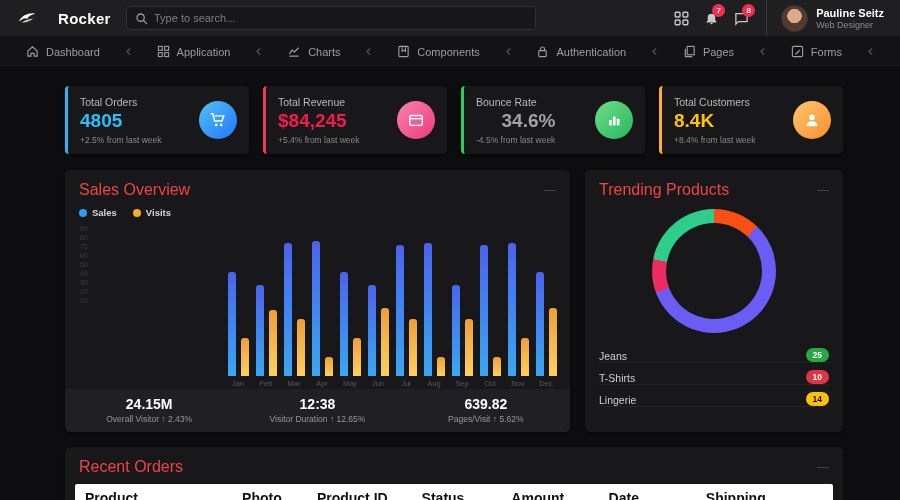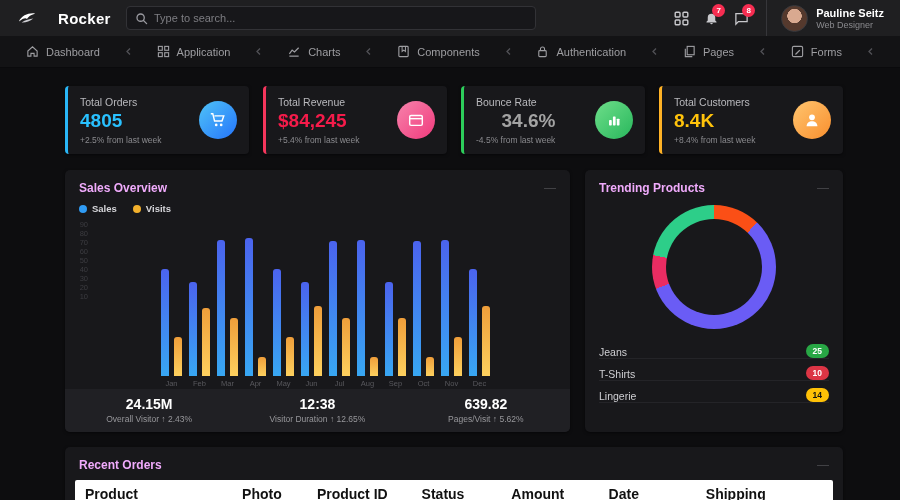--- a/index.html
+++ b/index.html
@@ -45,33 +45,33 @@
     box-shadow:0 1px 3px rgba(0,0,0,.5); height:68px; }
   .stat-label { font-size:10.5px; color:#b9b9bd; }
   .stat-value { font-size:19px; font-weight:bold; margin:2px 0 3px; }
   .stat-sub { font-size:8.5px; color:#8a8a8e; }
   .stat-icon { width:38px; height:38px; border-radius:50%; display:flex; align-items:center;
     justify-content:center; flex:0 0 38px; }
 
   .panels-row { display:flex; gap:15px; margin-top:16px; }
   .panel { background:#18181b; border-radius:5px; box-shadow:0 1px 3px rgba(0,0,0,.5); }
   .panel-head { display:flex; align-items:center; justify-content:space-between; padding:11px 14px 0; }
-  .panel-title { font-size:12px; font-weight:bold; color:#f0abfc; }
+  .panel-title { font-size:16px; font-weight:normal; color:#ef4444; }
   .more-icon { color:#47474c; font-size:12px; line-height:8px; cursor:pointer; }
 
   .sales-panel { flex:0 0 505px; width:505px; height:262px; display:flex; flex-direction:column; }
   .legend-row { display:flex; gap:16px; padding:8px 14px 2px; }
   .legend-item { display:flex; align-items:center; gap:5px; }
   .legend-item .dot { width:8px; height:8px; border-radius:50%; }
   .legend-label { font-size:9.5px; font-weight:bold; color:#d6d6da; }
 
   .chart-wrap { display:flex; padding:4px 10px 0 8px; flex:1; }
   .y-axis { width:18px; display:flex; flex-direction:column; justify-content:flex-start;
     align-items:flex-end; padding:0 3px 14px 0; font-size:7.5px; color:#3c3c41; }
-  .plot { flex:1; display:flex; justify-content:center; }
+  .plot { flex:1; display:flex; justify-content:flex-end; }
   .bar-col { display:flex; flex-direction:column; width:28px; }
   .bars { flex:1; display:flex; align-items:flex-end; justify-content:center; gap:5px; }
   .bar { width:8px; border-radius:3px 3px 0 0; }
   .bar-label { height:13px; text-align:center; font-size:7.5px; color:#58585d; padding-top:3px; }
 
   .sales-footer { background:#202024; border-radius:0 0 5px 5px; display:flex; padding:7px 0 8px; }
   .sf-cell { flex:1; text-align:center; }
   .sf-value { font-size:14px; font-weight:bold; color:#fff; }
   .sf-label { font-size:8.5px; color:#97979b; margin-top:2px; }
 

